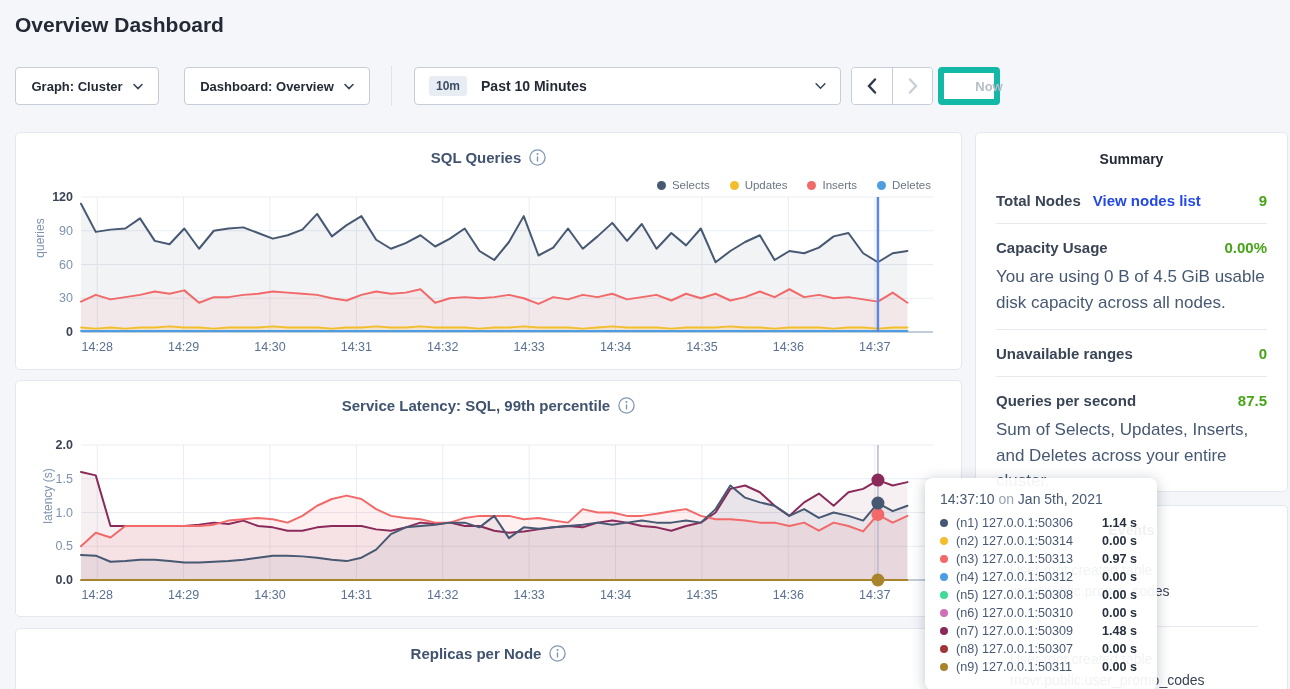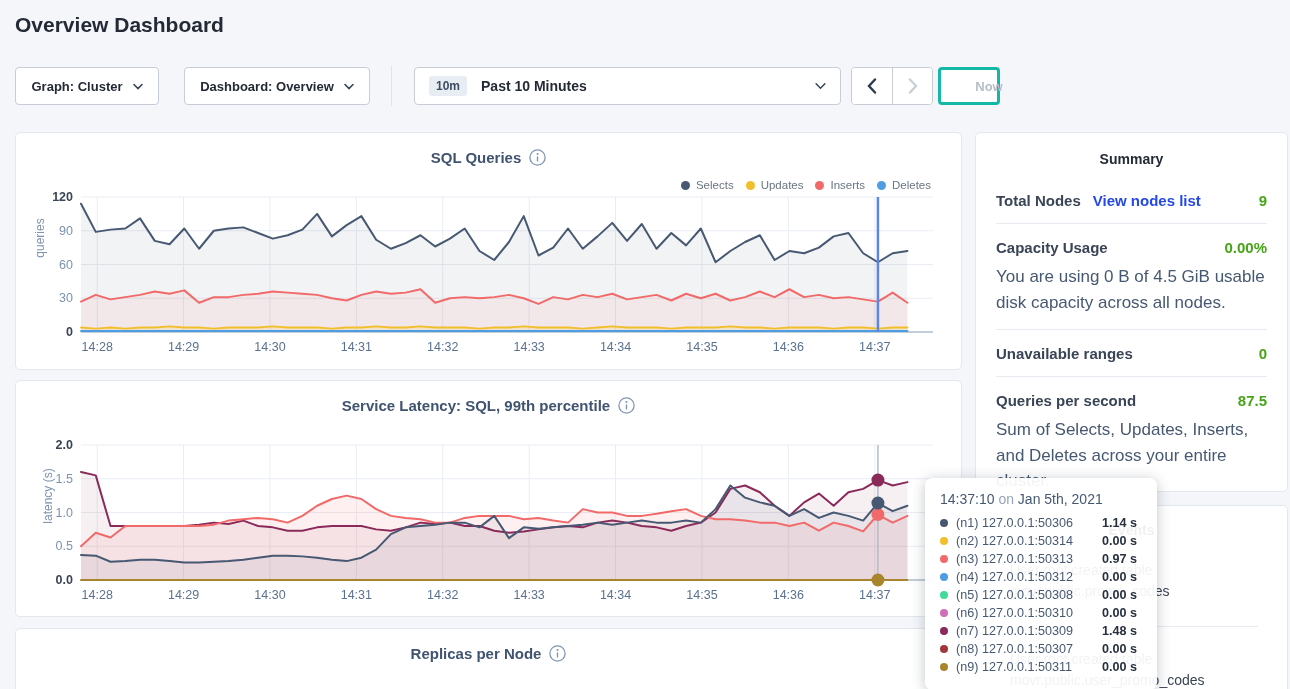--- a/index.html
+++ b/index.html
@@ -21,32 +21,32 @@
     border:1px solid #C7CDD6; border-radius:4px; display:flex; align-items:center; padding:0 14px; cursor:pointer; }
   .time-badge { background:#E8EDF4; color:#3E4C63; font-size:12px; font-weight:700; border-radius:3px;
     padding:3px 7px; margin-right:14px; }
   .time-label { font-size:14px; font-weight:700; color:#242A35; }
   .time-picker .caret { margin-left:auto; }
   .nav-group { position:absolute; left:851px; top:67px; height:38px; display:flex; background:#fff;
     border:1px solid #C7CDD6; border-radius:4px; overflow:hidden; }
   .nav-btn { width:40px; height:100%; display:flex; align-items:center; justify-content:center; background:#fff; cursor:pointer; }
   .nav-btn + .nav-btn { border-left:1px solid #C7CDD6; }
   .btn-now { position:absolute; left:938px; top:67px; width:62px; height:38px; background:#fff;
-    border:3px solid #14b8a6; border-radius:4px; display:flex; align-items:center; justify-content:center;
+    border:6px solid #14b8a6; border-radius:4px; display:flex; align-items:center; justify-content:center;
     font-size:13px; font-weight:700; color:#B6BDC8; cursor:default;padding-left:40px; }
 
   
   .card { position:absolute; background:#fff; border:1px solid #E3E7EE; border-radius:5px; }
   .chart-card-1 { left:15px; top:132px; width:947px; height:238px; }
   .chart-card-2 { left:15px; top:380px; width:947px; height:237px; }
   .chart-card-3 { left:15px; top:628px; width:947px; height:120px; }
   .chart-title-row { position:absolute; left:0; right:0; top:16px; display:flex; align-items:center;
     justify-content:center; gap:8px; }
   .chart-title { font-size:15px; font-weight:700; color:#40536F; }
-  .legend { position:absolute; right:30px; top:46px; display:flex; gap:12px; align-items:center; }
+  .legend { position:absolute; right:30px; top:46px; display:flex; gap:20px; align-items:center; }
   .legend-item { display:flex; align-items:center; gap:6px; font-size:11.5px; color:#6A7582; }
   .legend-dot { width:9px; height:9px; border-radius:50%; }
   .ylab { position:absolute; left:4px; top:0; height:200px; display:flex; align-items:center; }
   .ylab span { transform:rotate(-90deg); transform-origin:center; font-size:12px; color:#7E93AD; white-space:nowrap; }
   .ylab-1 { top:105px; height:0; }
   .ylab-2 { top:115px; height:0; }
   .chart-svg { position:absolute; left:24px; top:58px; }
 
   
   .summary-card { left:975px; top:132px; width:313px; height:360px; padding:18px 20px; }

